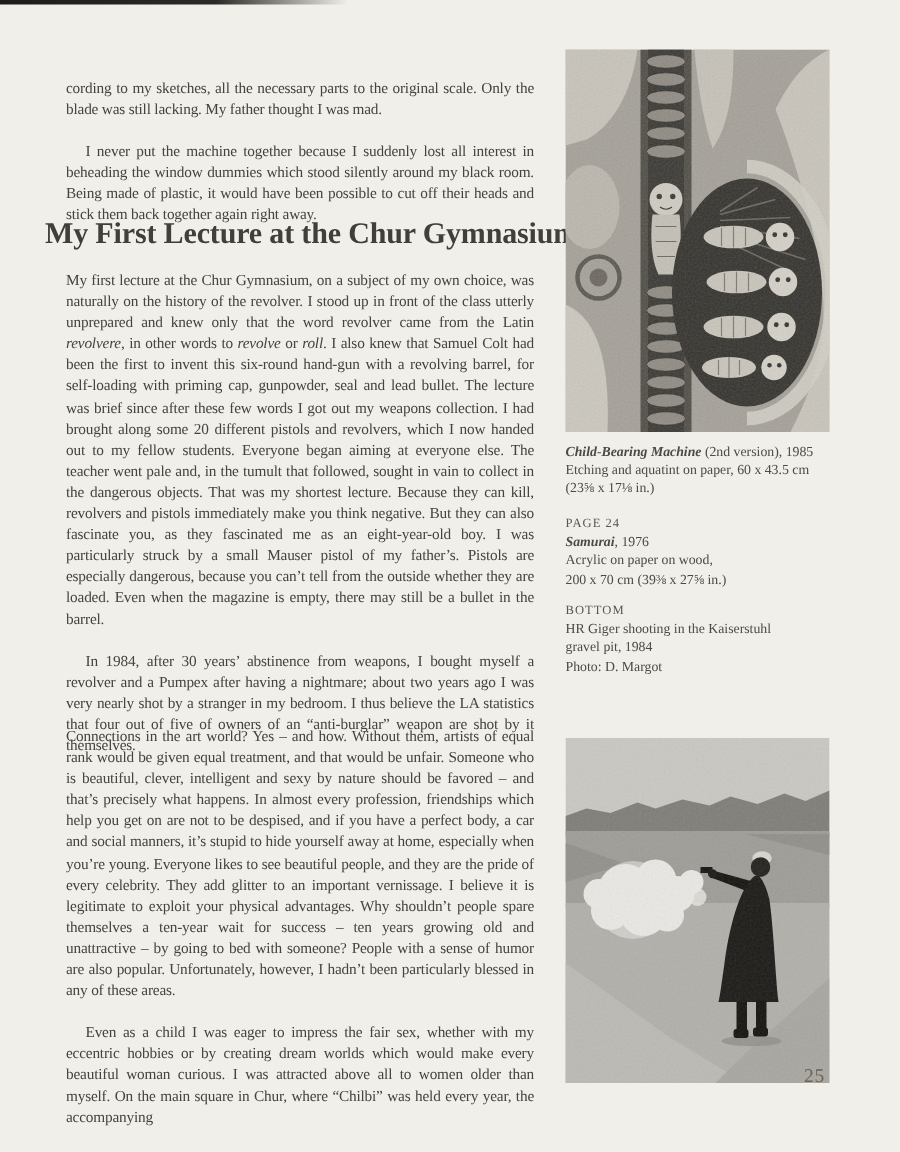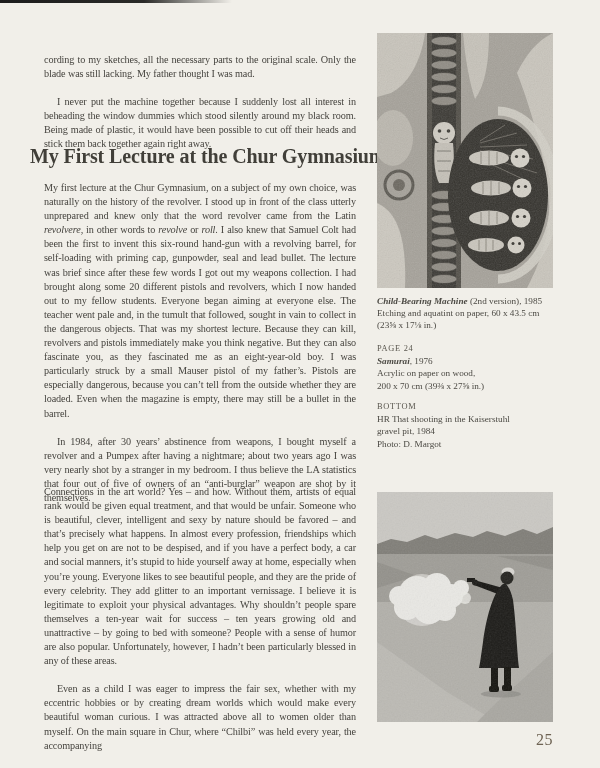--- a/index.html
+++ b/index.html
@@ -36,21 +36,21 @@
     left:377px;width:186px;
     font-size:9.2px;line-height:12.2px;color:#4c4a44;
   }
   .cap .line{white-space:nowrap;}
   .cap1{top:295px;}
   .cap2{top:343px;}
   .cap3{top:401px;}
   .cap-title{font-weight:bold;font-style:italic;}
   .cap-label{font-size:8.4px;letter-spacing:0.7px;color:#5a574f;}
   .pageno{
-    left:536px;top:731px;font-size:16px;color:#6e6353;letter-spacing:0.5px;
+    left:536px;top:709px;font-size:13px;color:#6e6353;letter-spacing:0.5px;
   }
 </style>
 </head>
 <body>
 
 <div class="abs top-edge"></div>
 
 <main class="abs textcol intro">
   <p><span>cording to my sketches, all the necessary parts to the original scale. Only the blade was still lacking. My father thought I was mad.</span></p>
   <p class="indent"><span>I never put the machine together because I suddenly lost all interest in beheading the window dummies which stood silently around my black room. Being made of plastic, it would have been possible to cut off their heads and stick them back together again right away.</span></p>
@@ -159,21 +159,21 @@
 
 <div class="abs cap cap2">
   <div class="line cap-label">PAGE 24</div>
   <div class="line"><span class="cap-title">Samurai</span><span>, 1976</span></div>
   <div class="line">Acrylic on paper on wood,</div>
   <div class="line">200 x 70 cm (39⅜ x 27⅝ in.)</div>
 </div>
 
 <div class="abs cap cap3">
   <div class="line cap-label">BOTTOM</div>
-  <div class="line">HR That shooting in the Kaiserstuhl</div>
+  <div class="line">HR Giger shooting in the Kaiserstuhl</div>
   <div class="line">gravel pit, 1984</div>
   <div class="line">Photo: D. Margot</div>
 </div>
 
 <figure class="abs photo">
   <svg width="176" height="230" viewBox="0 0 176 230" xmlns="http://www.w3.org/2000/svg">
     <defs>
       <filter id="grain2" x="0" y="0" width="100%" height="100%">
         <feTurbulence type="fractalNoise" baseFrequency="0.7" numOctaves="2" stitchTiles="stitch"></feTurbulence>
         <feColorMatrix type="saturate" values="0"></feColorMatrix>

